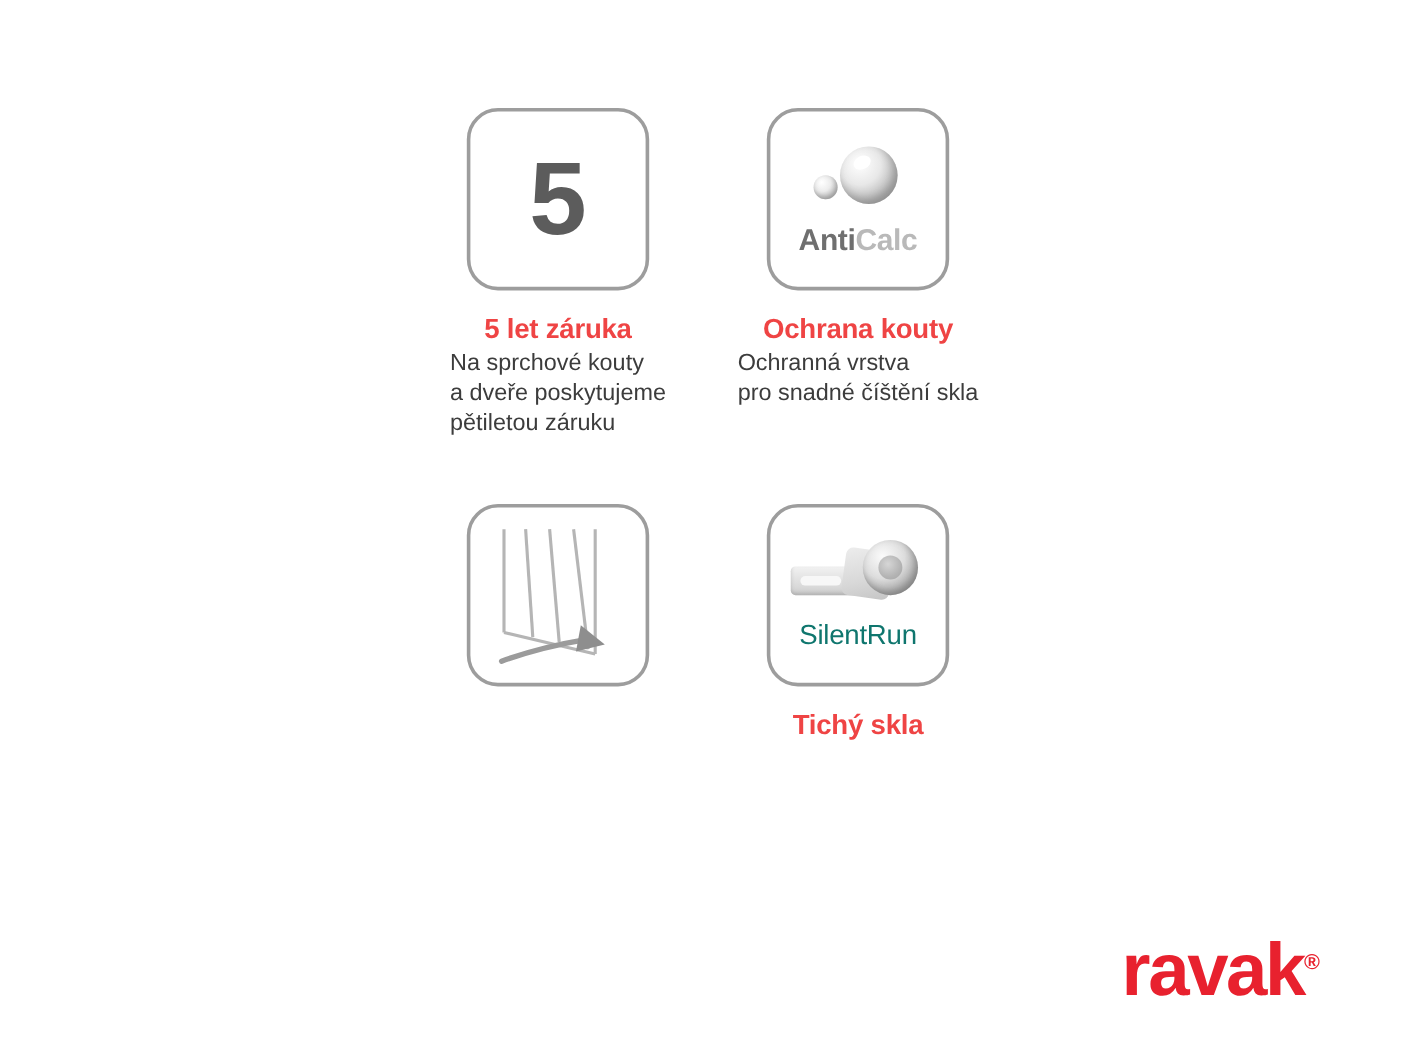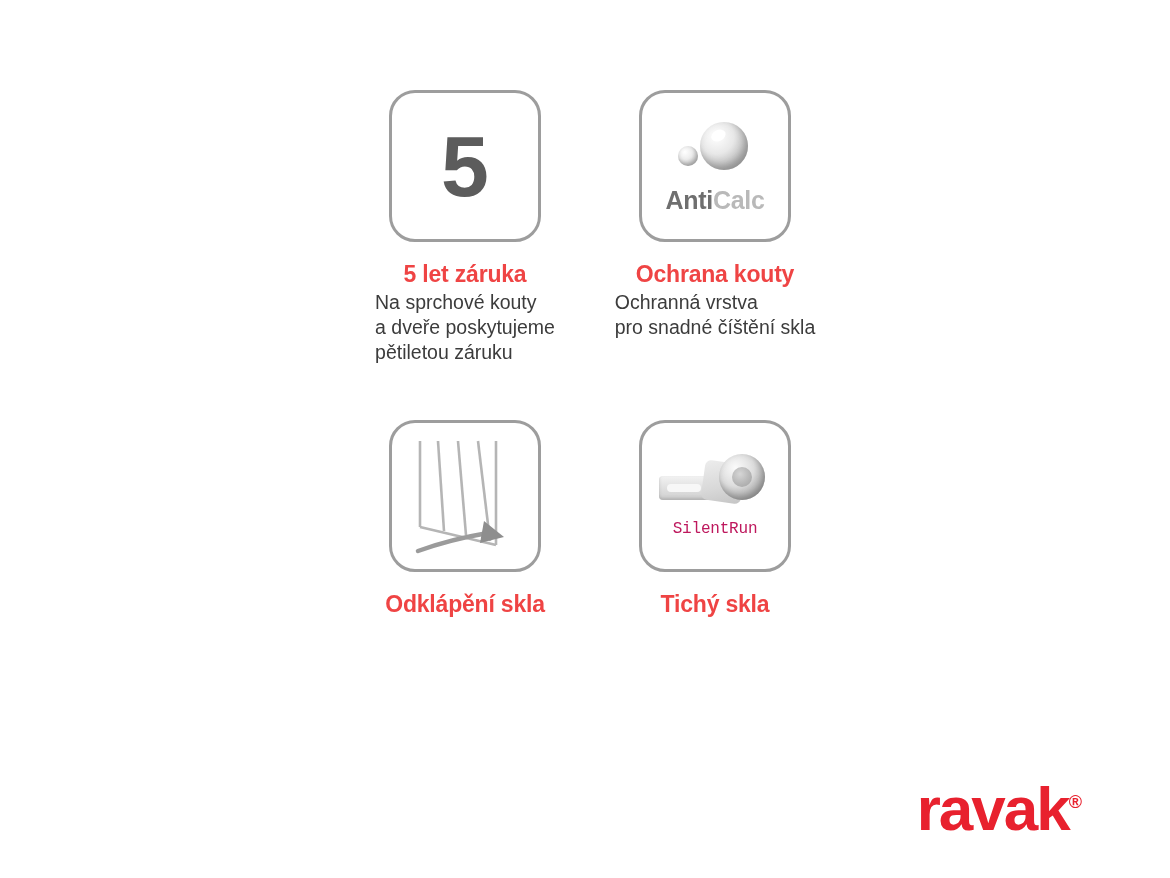--- a/index.html
+++ b/index.html
@@ -188,30 +188,29 @@
   }
   .roller-wheel:after {
     content:"";
     position:absolute;
     left: 13px; top: 13px;
     width: 20px; height: 20px;
     border-radius:50%;
     background: radial-gradient(circle at 40% 35%, #d6d6d6 0%, #b4b4b4 60%, #a3a3a3 100%);
   }
   .silent-text {
-    font-size: 16px;
-    color: #be185d;
+    font-size: 23px;
+    color: #0f766e;
     letter-spacing: -0.2px;
-    font-family: Liberation Mono, monospace;
   }
 
   
   .brand {
     position: absolute;
-    right: 88px;
+    right: 70px;
     bottom: 38px;
     font-size: 62px;
     font-weight: bold;
     color: #e8212e;
     letter-spacing: -2px;
     line-height: 1;
   }
   .brand sup {
     font-size: 18px;
     vertical-align: super;
@@ -262,21 +261,20 @@
             <path d="M66 18 L74 112"></path>
             <path d="M86 18 L98 118"></path>
             <path d="M104 18 L104 122"></path>
           </g>
           <g fill="none" stroke="#9b9b9b" stroke-width="4.5" stroke-linecap="round">
             <path d="M26 128 C 48 120, 72 114, 96 110"></path>
           </g>
           <path d="M92 98 L112 114 L88 120 Z" fill="#8e8e8e"></path>
         </svg>
       </div>
-      <div class="feature-title">Odklápění skla</div>
     </div>
 
     <div class="feature">
       <div class="icon-box">
         <div class="silent-wrap">
           <div class="roller">
             <div class="roller-bar"></div>
             <div class="roller-arm"></div>
             <div class="roller-wheel"></div>
           </div>

